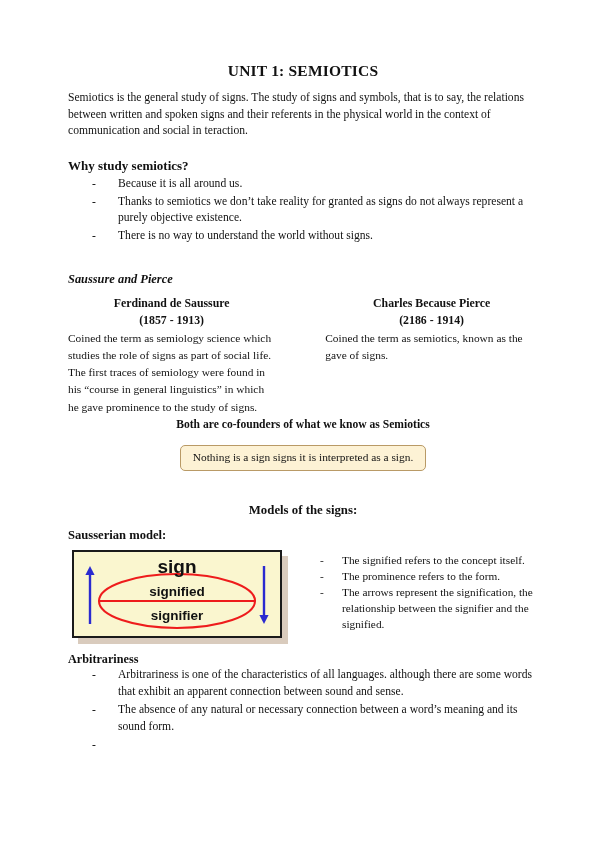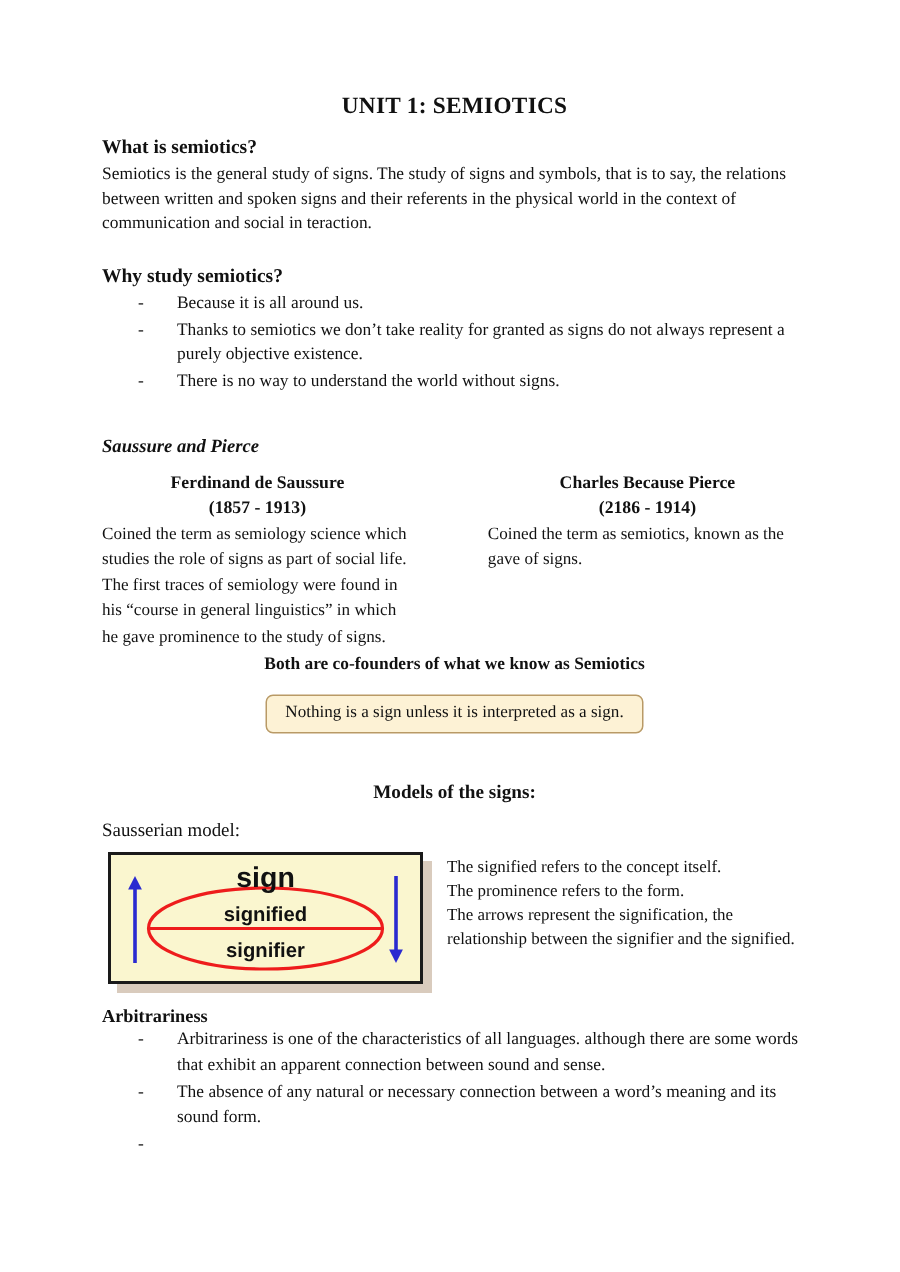--- a/index.html
+++ b/index.html
@@ -121,37 +121,38 @@
   }
 
   
   .models-head {
     text-align: center;
     font-size: 12.8px;
     font-weight: bold;
   }
   .model-label {
     font-size: 12.6px;
-    font-weight: normal;
+    font-weight: bold;
     margin-top: 10px;
   }
 
   .model-row {
     display: flex;
     align-items: flex-start;
     margin-top: 7px;
   }
 
   
   .diagram-shadow {
     position: relative;
     width: 186px;
     height: 88px;
     margin-left: 4px;
     flex: 0 0 auto;
+    padding-left: 44px;
   }
   .diagram-shadow:after {
     content: "";
     position: absolute;
     left: 6px;
     top: 6px;
     width: 210px;
     height: 88px;
     background: #d9cbbd;
     z-index: 0;
@@ -192,21 +193,20 @@
   .arb-list > li { margin-bottom: 2px; }
   .empty-item { height: 13px; }
 </style>
 </head>
 <body>
 
 <div class="page">
 
   <h1 class="doc-title">UNIT 1: SEMIOTICS</h1>
 
-  <div class="h-sec">What is semiotics?</div>
   <p class="para">Semiotics is the general study of signs. The study of signs and symbols, that is to say, the relations between written and spoken signs and their referents in the physical world in the context of communication and social in teraction.</p>
 
   <div class="spacer-18"></div>
 
   <div class="h-sec">Why study semiotics?</div>
   <ul class="dash">
     <li>Because it is all around us.</li>
     <li>Thanks to semiotics we don’t take reality for granted as signs do not always represent a purely objective existence.</li>
     <li>There is no way to understand the world without signs.</li>
   </ul>
@@ -224,21 +224,21 @@
     <div class="col-r">
       <div class="col-head">Charles Because Pierce</div>
       <div class="col-head">(2186 - 1914)</div>
       <div class="col-body">Coined the term as semiotics, known as the gave of signs.</div>
     </div>
   </div>
 
   <div class="cofounders">Both are co-founders of what we know as Semiotics</div>
 
   <div class="quote-wrap">
-    <div class="quote-box">Nothing is a sign unless it is interpreted as a sign.</div>
+    <div class="quote-box">Nothing is a sign signs it is interpreted as a sign.</div>
   </div>
 
   <div class="spacer-32"></div>
 
   <div class="models-head">Models of the signs:</div>
   <div class="model-label">Sausserian model:</div>
 
   <div class="model-row">
 
     <div class="diagram-shadow">

